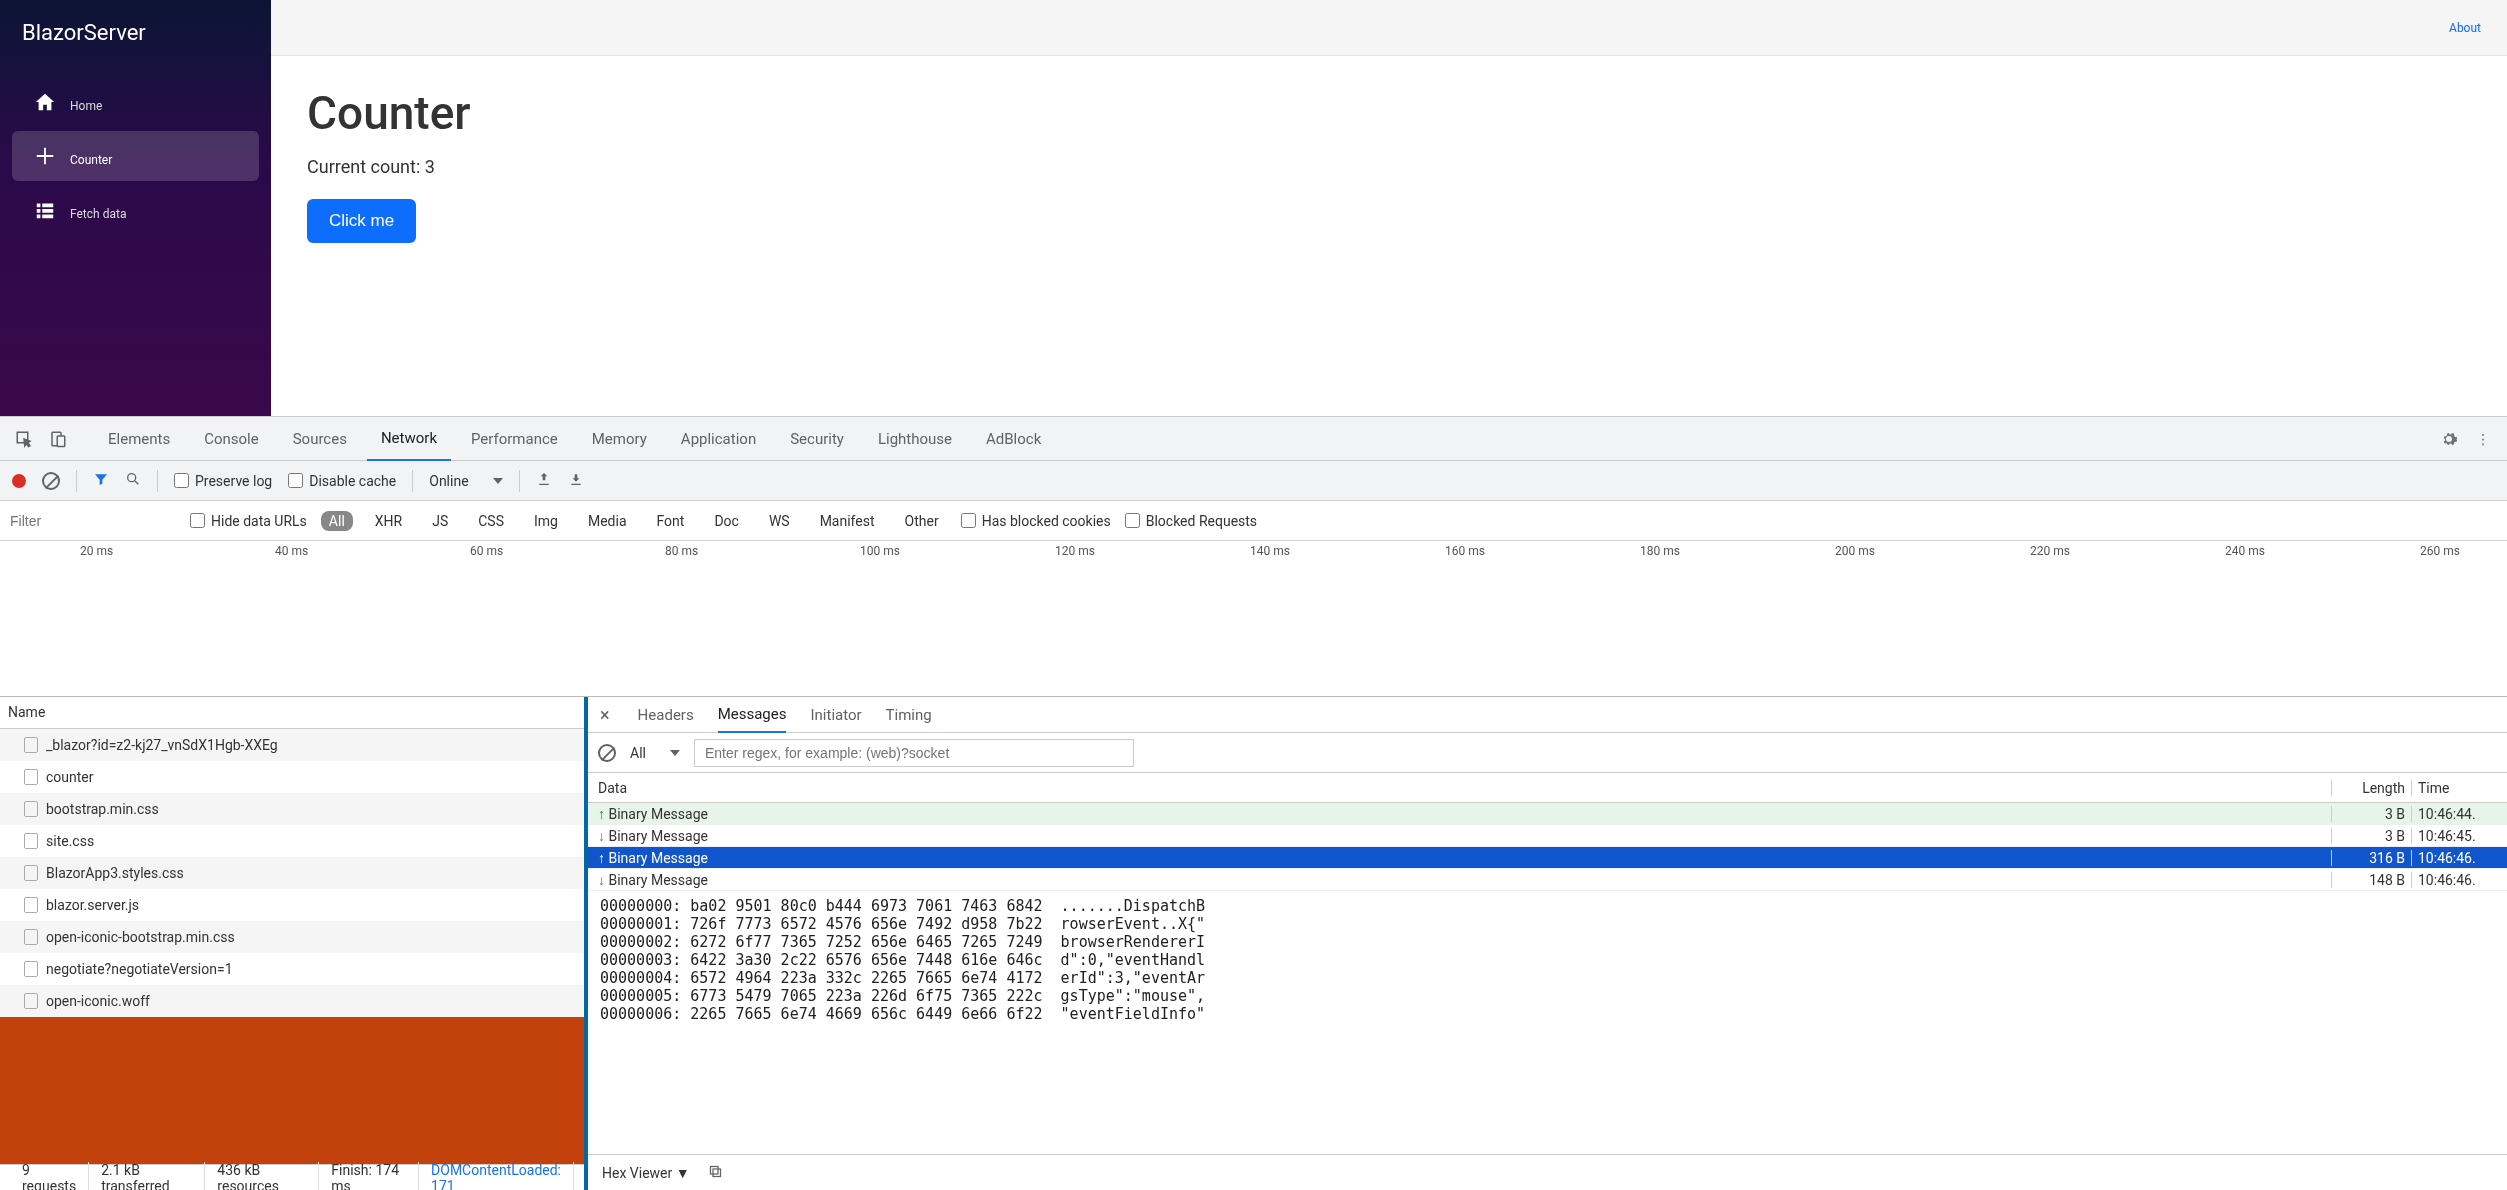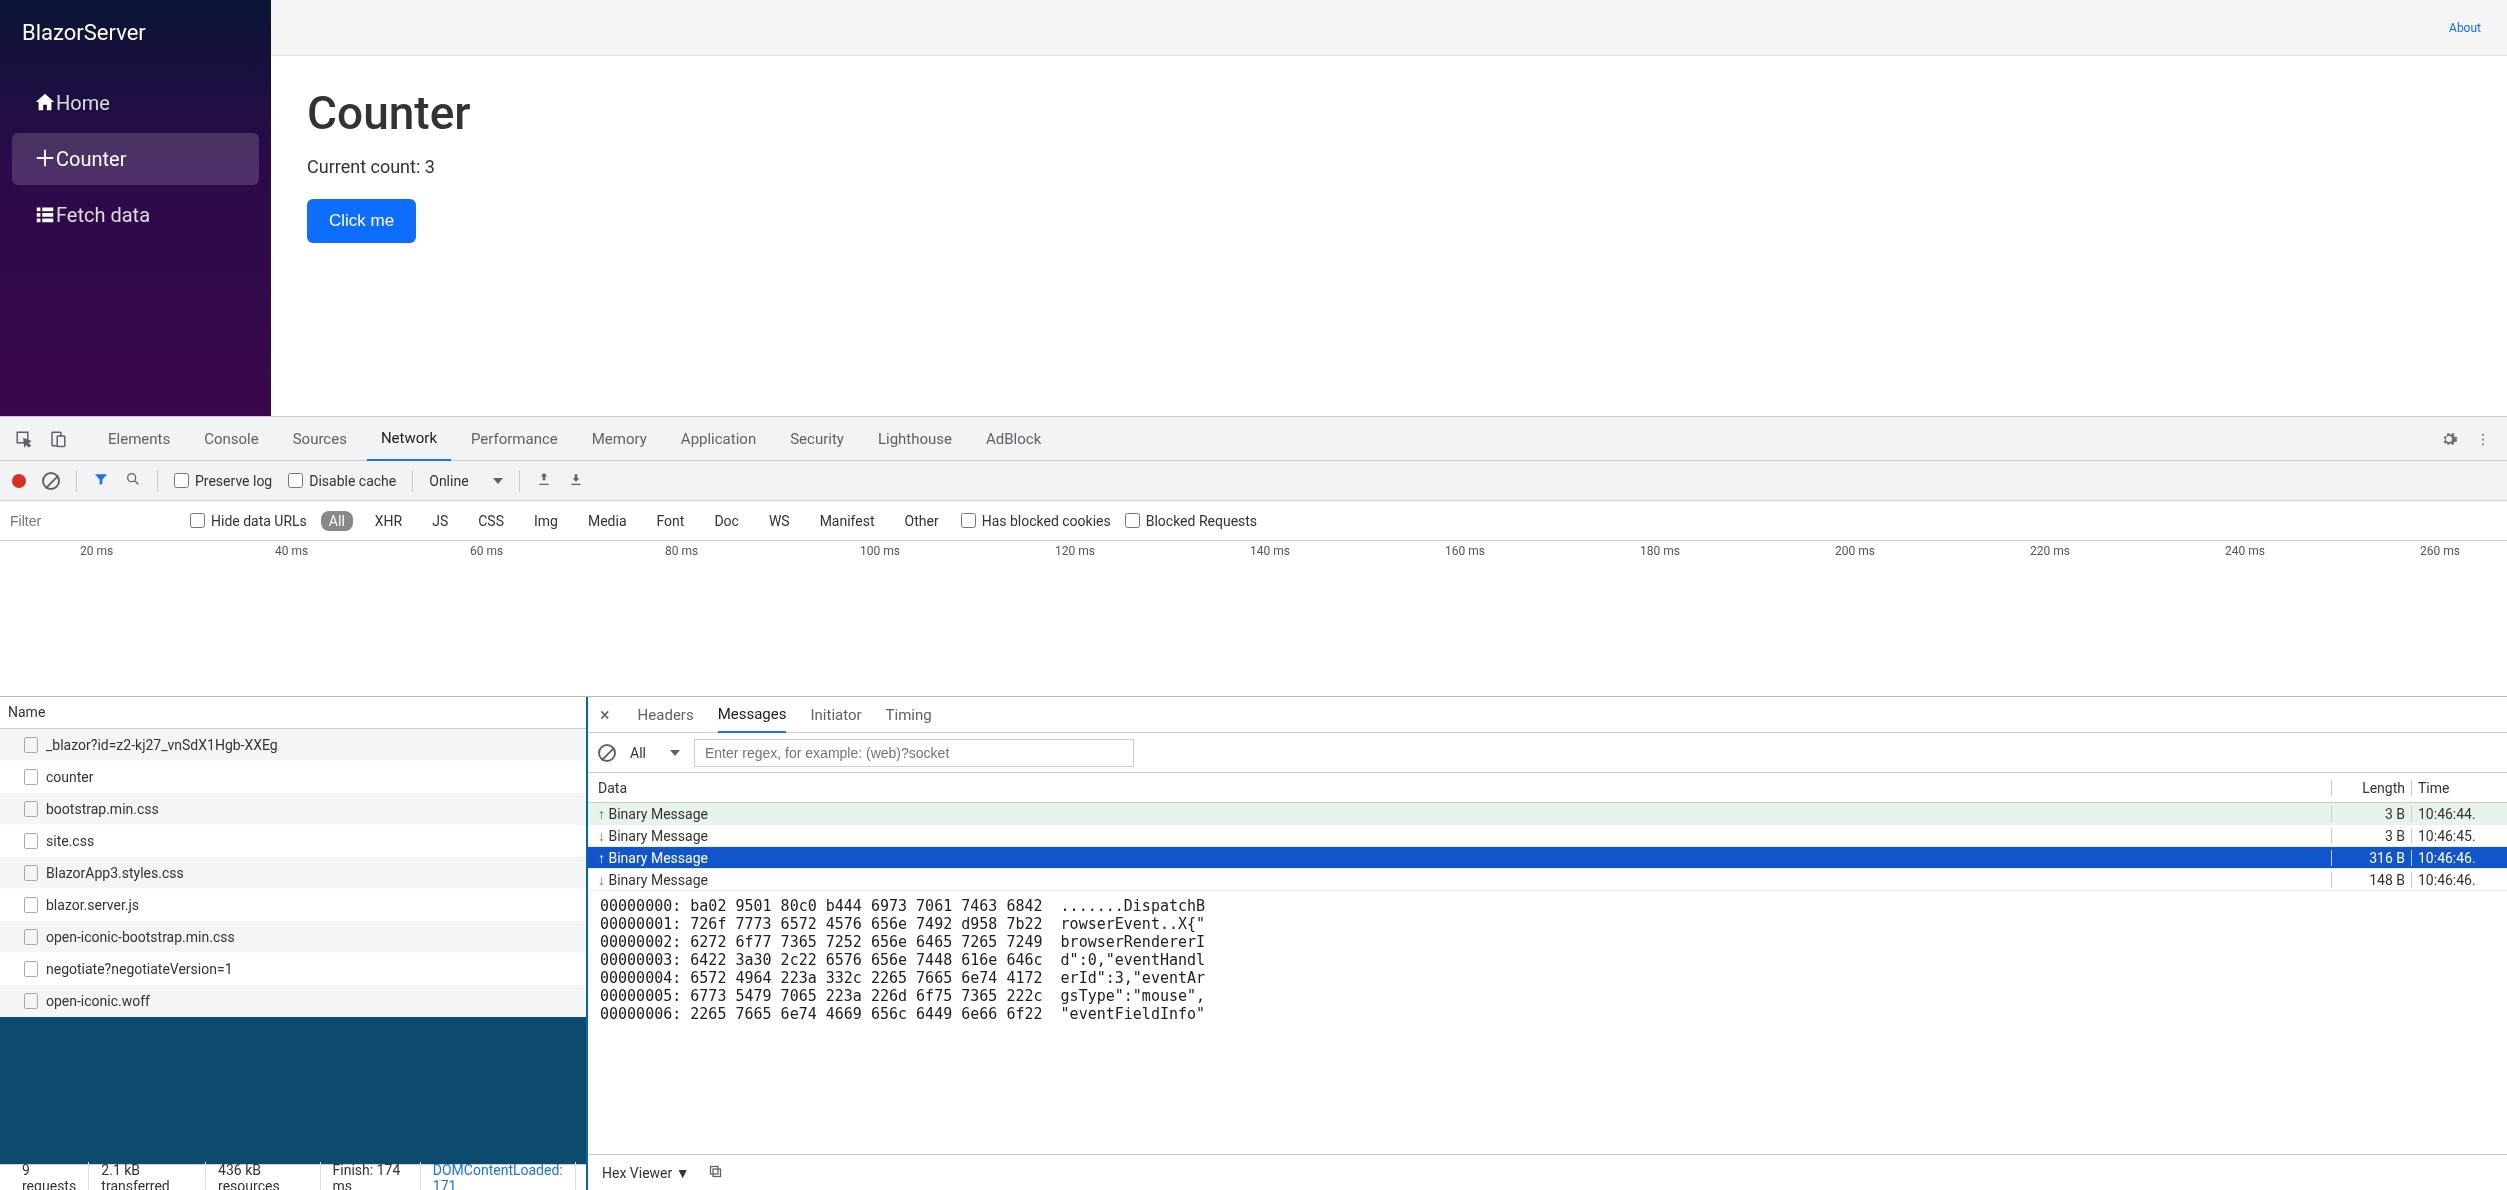--- a/index.html
+++ b/index.html
@@ -3,21 +3,21 @@
 <meta charset="utf-8">
 <style>
   * { box-sizing: border-box; margin: 0; padding: 0; }
   body { font-family: -apple-system, BlinkMacSystemFont, "Segoe UI", Roboto, Arial, sans-serif; font-size: 14px; color: #333; background: #fff; width: 2507px; height: 1190px; overflow: hidden; }
 
   
   .app { display: flex; height: 416px; }
   .sidebar { width: 271px; background: linear-gradient(180deg,#0b1535 0%,#2b0a4a 40%,#3a084b 100%); color: #fff; display: flex; flex-direction: column; }
   .brand { padding: 20px 22px; font-size: 22px; font-weight: 400; }
   .nav { padding: 8px 0; }
-  .nav-item { display: flex; align-items: flex-start; gap: 0; padding: 14px 22px; margin: 4px 12px; border-radius: 6px; font-size: 20px; color: #ddd; cursor: pointer; }
+  .nav-item { display: flex; align-items: flex-end; gap: 14px; padding: 14px 22px; margin: 4px 12px; border-radius: 6px; font-size: 12px; color: #ddd; cursor: pointer; }
   .nav-item.active { background: rgba(255,255,255,.16); color: #fff; }
   .nav-item svg, .nav-item .ico { width: 22px; height: 22px; fill: #fff; flex-shrink:0;}
 
   .page-area { flex:1; background:#f5f5f5; }
   .topbar { height: 56px; background:#f5f5f5; display:flex; align-items:center; justify-content:flex-end; padding: 0 26px; border-bottom:1px solid #e4e4e4; }
   .topbar a { color:#0d6efd; text-decoration:none; font-size:12px; }
   .content { background:#fff; padding: 30px 36px; height:calc(100% - 56px); }
   .content h1 { font-size: 46px; font-weight: 500; margin-bottom: 16px; }
   .content p { font-size: 18px; margin-bottom: 22px; }
   .btn-primary { background:#0d6efd; color:#fff; border:none; border-radius:6px; padding: 12px 22px; font-size:17px; cursor:pointer; }
@@ -44,21 +44,21 @@
   .dt-filter-row { display:flex; align-items:center; height:40px; background:#fff; border-bottom:1px solid #d0d0d0; padding:0 6px; gap:14px; font-size:14px; color:#333; }
   .filter-input { border:none; outline:none; font-size:14px; color:#888; padding:4px; width:170px; }
   .pill { padding:2px 8px; border-radius:8px; cursor:pointer; }
   .pill.active { background:#888; color:#fff; }
 
   .timeline { height:156px; border-bottom:1px solid #bbb; background:#fff; position:relative; font-size:12px; color:#555; }
   .tl-ticks { position:absolute; top:0; left:0; right:0; height:24px; }
   .tl-tick { position:absolute; top:3px; }
 
   .net-body { display:flex; flex:1; min-height:0; }
-  .net-left { width:588px; border-right:2px solid #0369a1; display:flex; flex-direction:column; background:#0c4a6e; }
+  .net-left { width:588px; border-right:4px solid #0369a1; display:flex; flex-direction:column; background:#c2410c; }
   .net-left-header { height:32px; border-bottom:1px solid #ccc; padding: 7px 8px; font-size:14px; color:#333; background:#fff; }
   .net-rows { flex:1; overflow:hidden; font-size:14px; }
   .net-row { height:32px; display:flex; align-items:center; padding:0 24px; gap:8px; }
   .net-row:nth-child(odd){ background:#f5f5f5; }
   .net-row:nth-child(even){ background:#fff; }
   .doc-icon { width:14px; height:16px; border:1px solid #aaa; border-radius:2px; flex-shrink:0; }
 
   .net-right { flex:1; display:flex; flex-direction:column; background:#fff; }
   .msg-tabs { height:36px; display:flex; align-items:center; border-bottom:1px solid #ccc; padding:0 8px; gap:24px; font-size:15px; color:#5f6368; }
   .msg-tab { height:36px; display:flex; align-items:center; cursor:pointer; }

